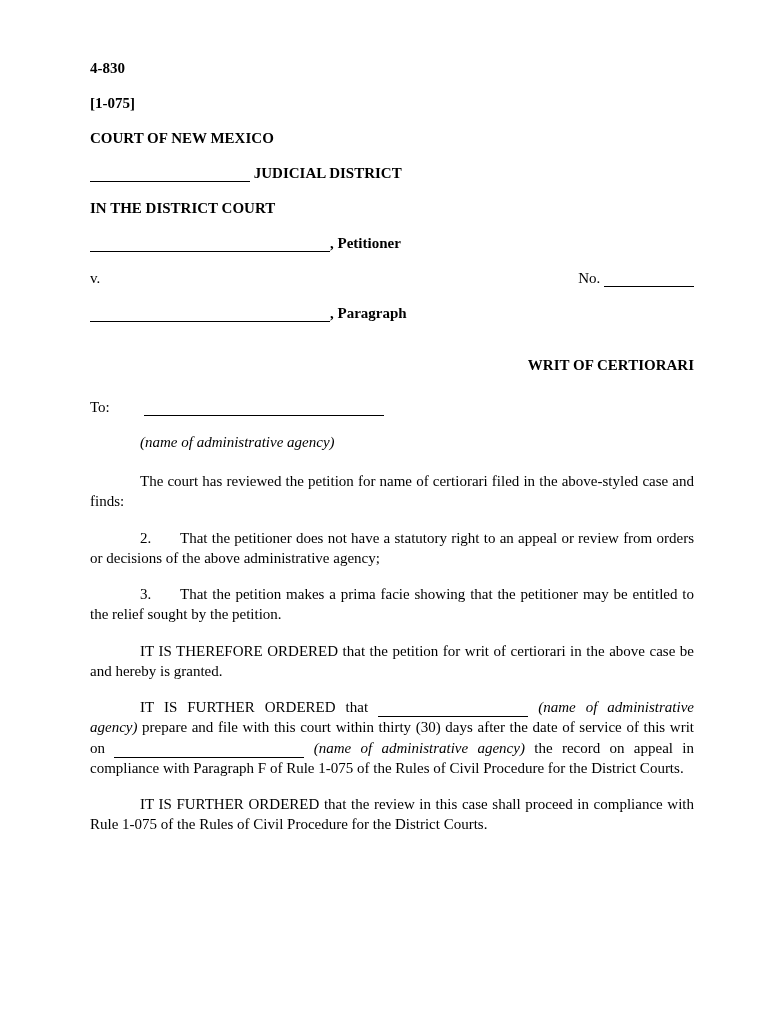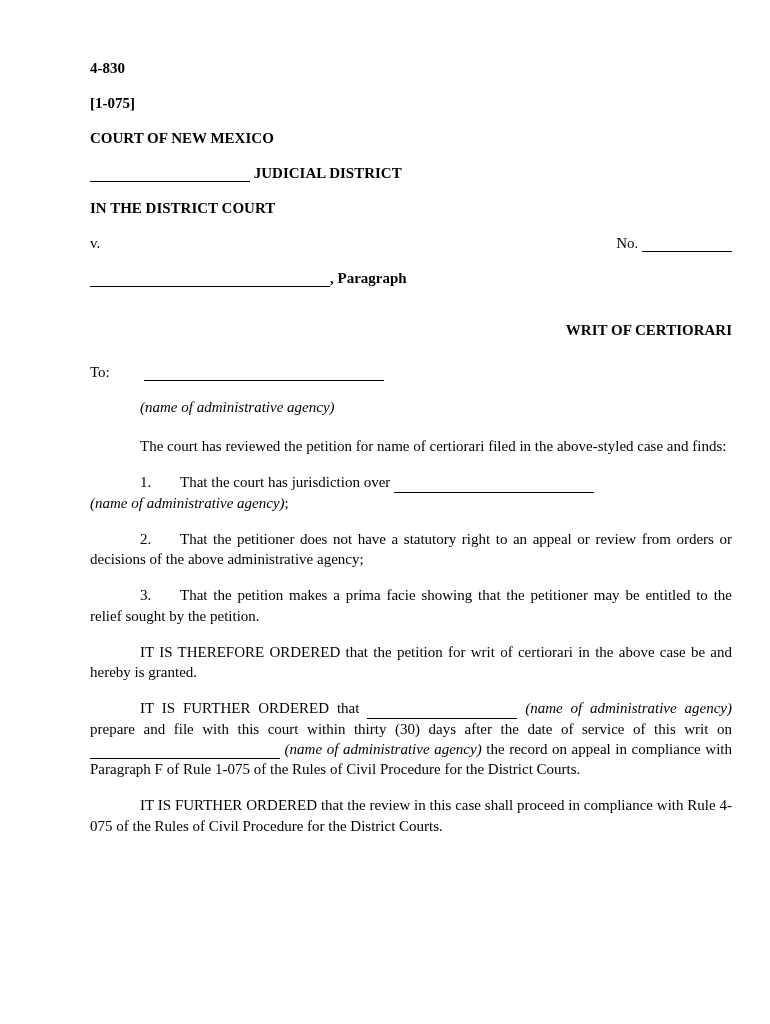--- a/index.html
+++ b/index.html
@@ -5,21 +5,21 @@
     body {
       margin: 0;
       padding: 0;
       font-family: 'Times New Roman', Times, serif;
       font-size: 15px;
       color: #000;
       background: #fff;
       width: 770px;
     }
     .page {
-      padding: 60px 38px 60px 90px;
+      padding: 60px 76px 60px 90px;
     }
     .italic {
       font-style: italic;
     }
     .header-line {
       margin-bottom: 18px;
       font-weight: bold;
     }
     .blank-line {
       display: inline-block;
@@ -95,20 +95,23 @@
 <div class="page">
   <div class="header-line">4-830</div>
   <div class="header-line">[1-075]</div>
   <div class="header-line">COURT OF NEW MEXICO</div>
   <div class="header-line">
     <span class="blank-line blank-short"></span><span> JUDICIAL DISTRICT</span>
   </div>
 
   <div class="header-line">IN THE DISTRICT COURT</div>
 
+  <div class="header-line">
+    <span class="blank-line blank-med"></span><span>, Petitioner</span>
+  </div>
 
   <div class="vs-row">
     <span>v.</span>
     <span>
       <span>No.</span>
       <span class="blank-line blank-long"></span>
     </span>
   </div>
 
   <div class="header-line">
@@ -118,34 +121,29 @@
   <div class="title-center">WRIT OF CERTIORARI</div>
 
   <div class="to-row">
     <span class="to-label">To:</span>
     <span class="blank-line blank-med"></span>
   </div>
   <div class="agency-hint">(name of administrative agency)</div>
 
   <div class="body-para indent">The court has reviewed the petition for name of certiorari filed in the above-styled case and finds:</div>
 
-  <div class="num-para">
-    <span class="num-indent"></span><span class="num-label">1.</span><span>That the court has jurisdiction over </span><span class="blank-line blank-200"></span>
-    <br>
-    <span class="italic">(name of administrative agency)</span><span>;</span>
-  </div>
 
   <div class="num-para">
     <span class="num-indent"></span><span class="num-label">2.</span><span>That the petitioner does not have a statutory right to an appeal or review from orders or decisions of the above administrative agency;</span>
   </div>
 
   <div class="num-para">
     <span class="num-indent"></span><span class="num-label">3.</span><span>That the petition makes a prima facie showing that the petitioner may be entitled to the relief sought by the petition.</span>
   </div>
 
   <div class="body-para indent">IT IS THEREFORE ORDERED that the petition for writ of certiorari in the above case be and hereby is granted.</div>
 
   <div class="body-para" style="text-indent:50px;">
     <span>IT IS FURTHER ORDERED that </span><span class="blank-line blank-150"></span><span class="italic"> (name of administrative agency)</span><span> prepare and file with this court within thirty (30) days after the date of service of this writ on </span><span class="blank-line blank-190"></span><span class="italic"> (name of administrative agency)</span><span> the record on appeal in compliance with Paragraph F of Rule 1-075 of the Rules of Civil Procedure for the District Courts.</span>
   </div>
 
-  <div class="body-para indent">IT IS FURTHER ORDERED that the review in this case shall proceed in compliance with Rule 4-075 of the Rules of Civil Procedure for the District Courts.</div>
+  <div class="body-para indent">IT IS FURTHER ORDERED that the review in this case shall proceed in compliance with Rule 1-075 of the Rules of Civil Procedure for the District Courts.</div>
 </div>
 
 </body></html>

